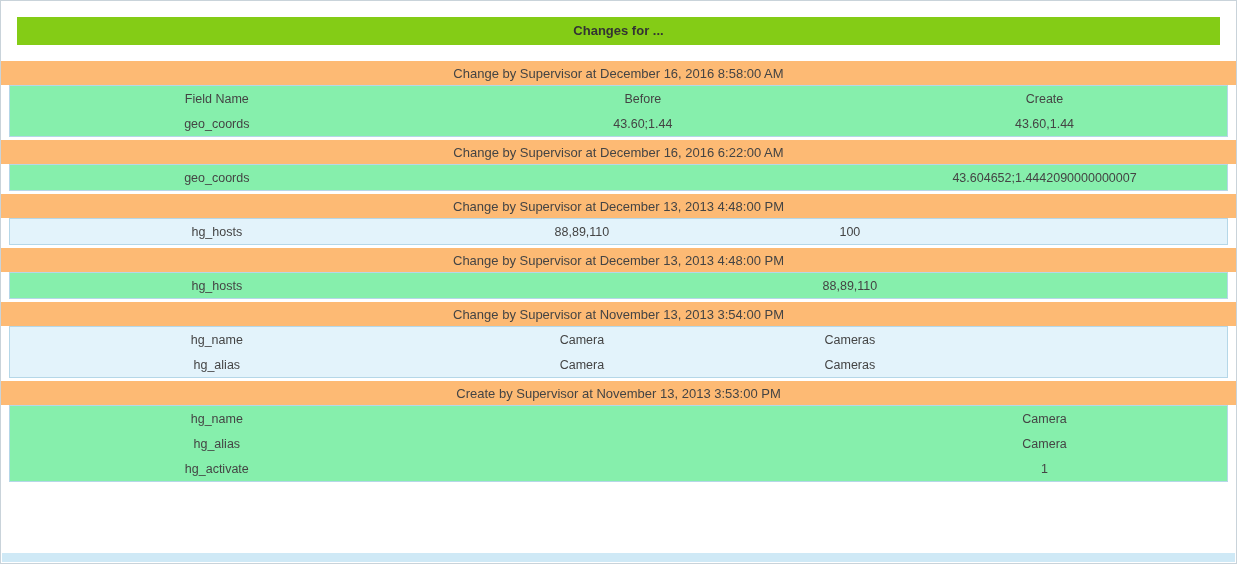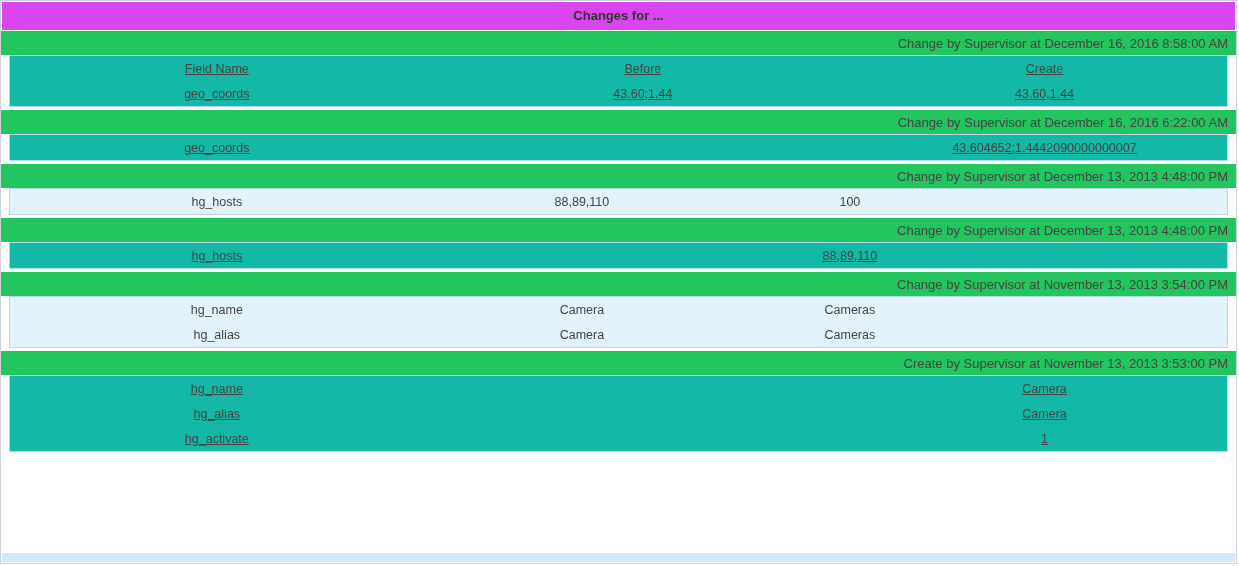--- a/index.html
+++ b/index.html
@@ -4,39 +4,39 @@
 <style>
   html,body { margin:0; padding:0; background:#ffffff; }
   body { font-family:"Liberation Sans","DejaVu Sans",sans-serif; }
 
   .panel {
     width:1237px; height:564px; box-sizing:border-box;
     border:1px solid #c9d3da; background:#ffffff;
     position:relative; overflow:hidden;
   }
   .panel-title {
-    margin:1px; height:28px; line-height:28px;
-    background:#d946ef; text-align:center;
+    margin:16px; height:28px; line-height:28px;
+    background:#84cc16; text-align:center;
     font-size:13px; font-weight:bold; color:#333333;
   }
   .section-header {
     font-size:13px; color:#444444;
     padding:5px 8px 4px 8px; height:15px; line-height:15px;
-    text-align:right; background:#22c55e;
+    text-align:center; background:#fdba74;
   }
   table.changes-table {
     border-collapse:collapse; table-layout:fixed;
     width:calc(100% - 16px); margin:0 8px 3px 8px;
     border:1px solid #b5d7e8;
   }
   table.changes-table td {
     font-size:12.5px; color:#444444; text-align:center;
     height:25px; padding:0 4px; overflow:hidden; white-space:nowrap;
   }
-  .sec-light table.changes-table td { background:#14b8a6;text-decoration:underline; }
+  .sec-light table.changes-table td { background:#86efac; }
   .sec-blue  table.changes-table td { background:#e3f3fb; }
   td.col-header { color:#4a4a4a; }
   .footer-bar {
     position:absolute; left:1px; right:1px; bottom:1px;
     height:9px; background:#cfe9f6;
   }
 </style>
 </head>
 <body>
 

